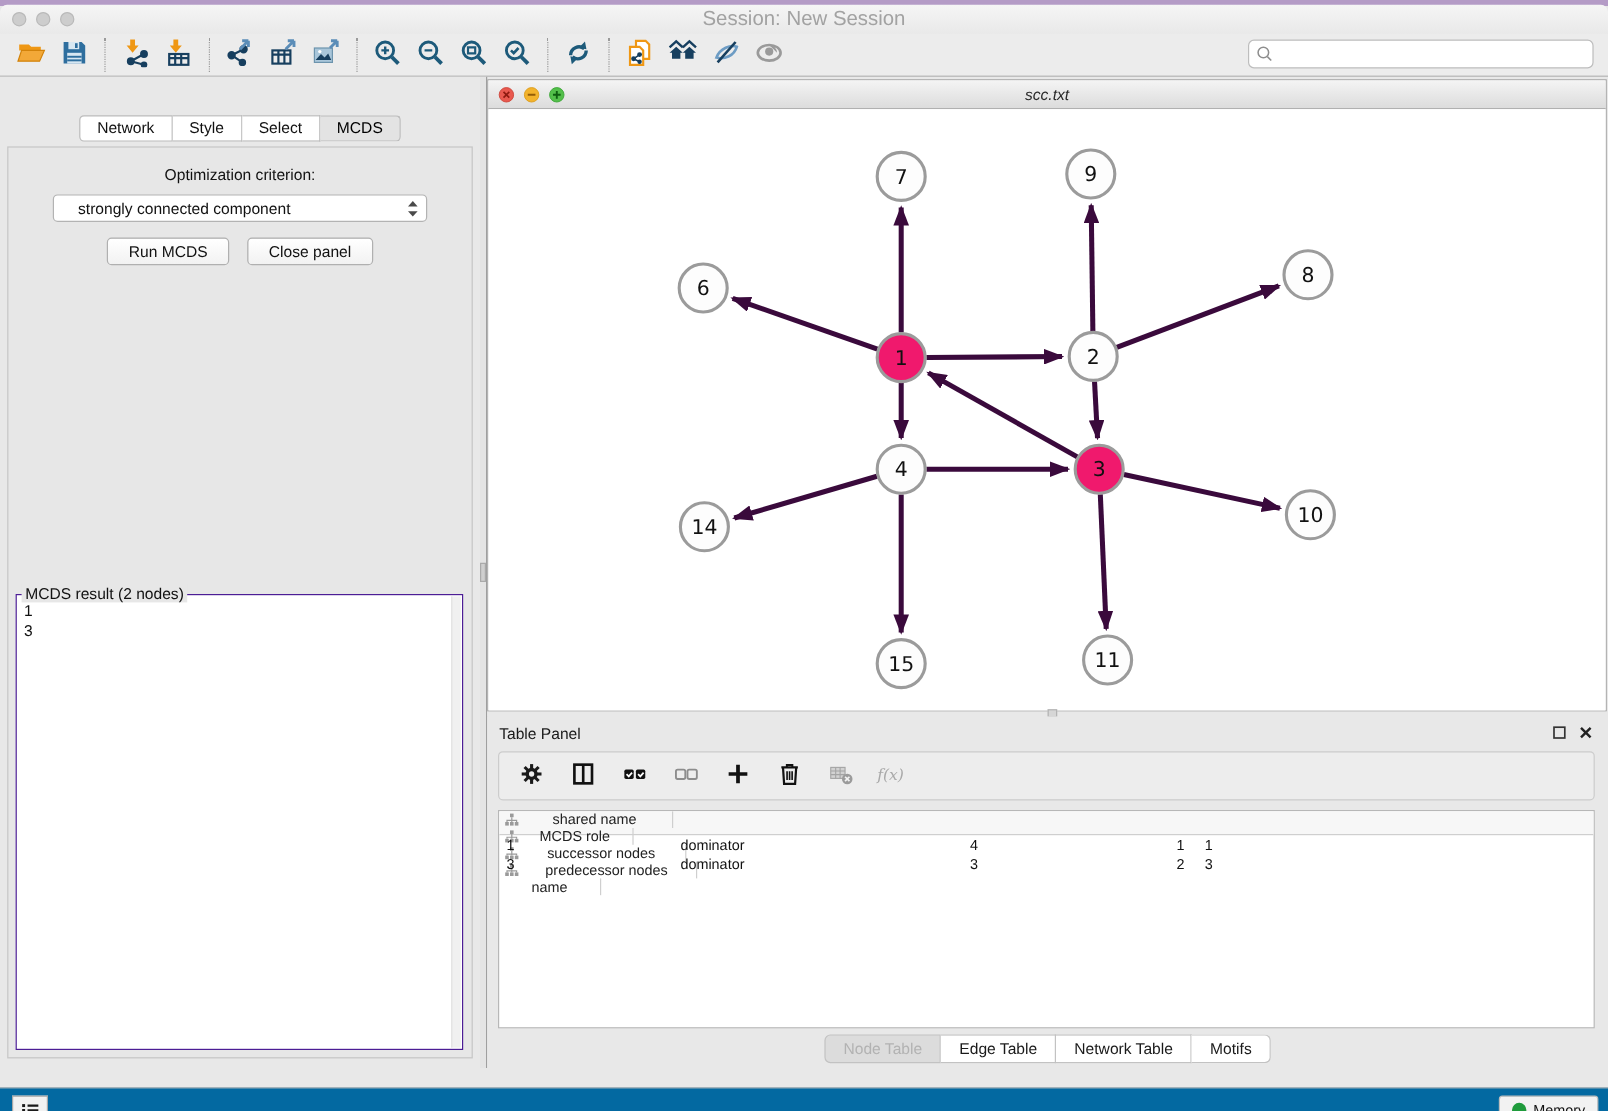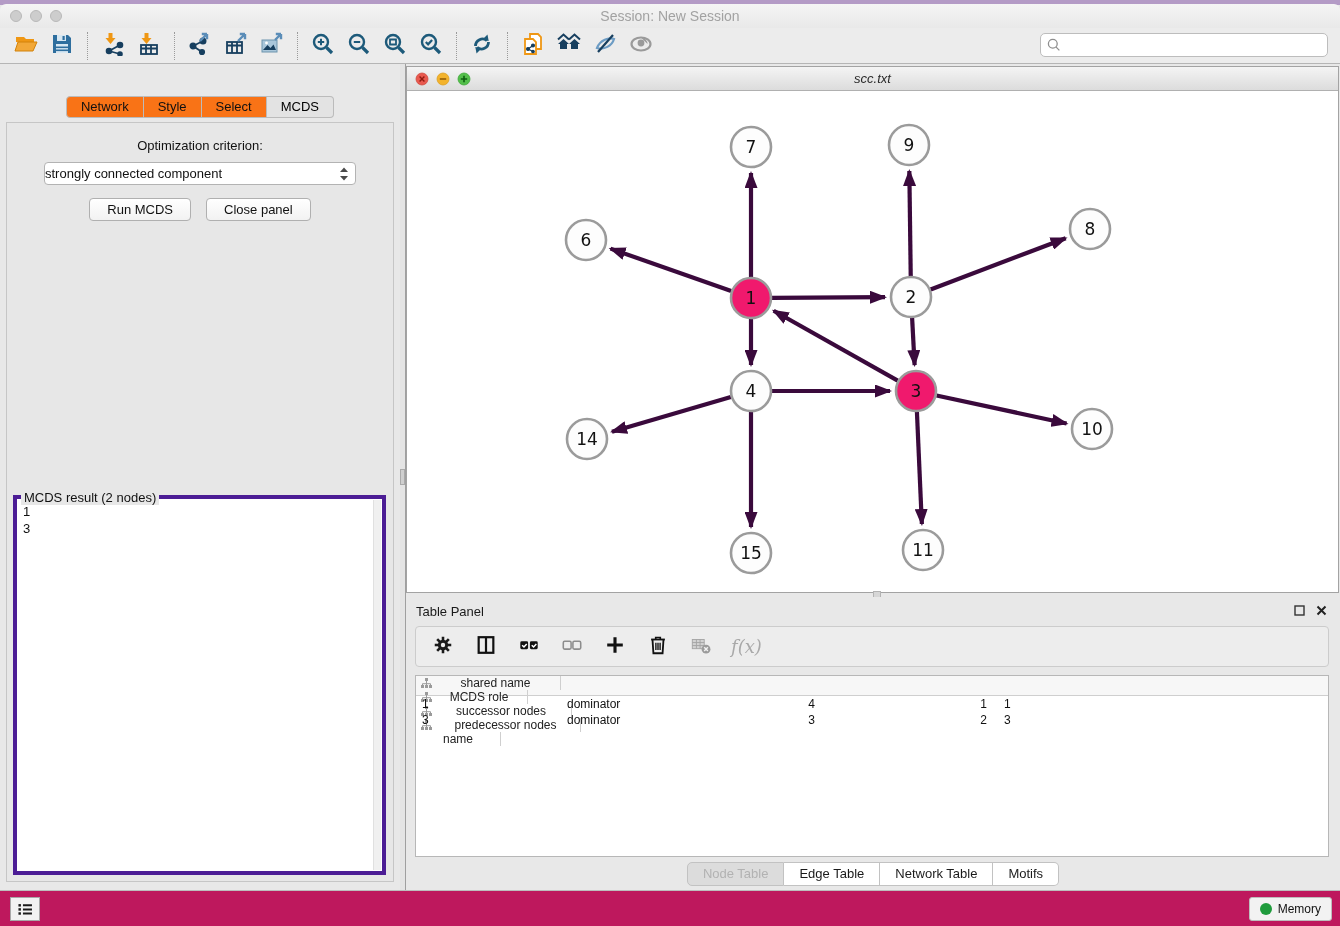--- a/index.html
+++ b/index.html
@@ -9,21 +9,21 @@
 
   
   .purple-strip { position:absolute; left:0; top:0; right:0; height:5px; background:#b49bc6; }
 
   
   .titlebar { position:absolute; left:0; top:4px; right:0; height:24px;
     background:linear-gradient(#f5f5f5,#e9e9e9); border-radius:6px 6px 0 0; }
   .traffic-inactive { position:absolute; left:10px; top:6px; display:flex; gap:8px; }
   .traffic-inactive span { width:12px; height:12px; border-radius:50%; background:#cdcdcd; border:1px solid #b9b9b9; }
   .win-title { position:absolute; left:0; right:0; top:0; height:24px; line-height:24px;
-    text-align:center; color:#a2a2a2; font-size:14px; }
+    text-align:center; color:#a2a2a2; font-size:17px; }
 
   
   .toolbar { position:absolute; left:0; top:28px; right:0; height:36px; background:#ececec;
     border-bottom:1px solid #b5b5b5; display:flex; align-items:center; padding-left:8px; }
   .tbtn { width:36px; height:30px; display:flex; align-items:center; justify-content:center;
     background:transparent; border:0; cursor:default; }
   .tbtn svg { width:24px; height:24px; }
   .tsep { width:0; height:28px; border-left:1px dotted #9a9a9a; margin:0 7px; }
   .searchwrap { position:absolute; right:12px; top:5px; width:288px; height:24px; }
   .searchwrap input { width:100%; height:100%; border:1px solid #bdbdbd; border-radius:5px;
@@ -37,38 +37,38 @@
     border:1px solid #aaa; }
 
   
   .control-panel { position:absolute; left:0; top:64px; width:400px; bottom:36px; background:#e8e8e8; }
   .cp-header { position:absolute; left:0; top:0; right:0; height:30px; }
   .panel-title { position:absolute; left:11px; top:0; height:30px; line-height:30px; font-size:13px; color:#1a1a1a; }
   .panel-winbtns { position:absolute; right:10px; top:8px; display:flex; gap:8px; }
   .panel-winbtns .pbtn { width:14px; height:14px; display:flex; align-items:center; justify-content:center; border:0; background:transparent; }
 
   .cp-tabs { position:absolute; left:0; top:32px; right:0; display:flex; justify-content:center; }
-  .seg-tab { height:22px; line-height:20px; padding:0 14px; font-size:13px; background:#f97316;
+  .seg-tab { height:22px; line-height:20px; padding:0 14px; font-size:13px; background:#ffffff;
     border:1px solid #bbb; border-left:none; color:#111; }
   .seg-tab:first-child { border-left:1px solid #bbb; border-radius:4px 0 0 4px; }
   .seg-tab:last-child { border-radius:0 4px 4px 0; }
   .seg-tab.active-dim { background:#e3e3e3; color:#000000; }
 
   .cp-content { position:absolute; left:6px; top:58px; width:388px; height:760px;
     background:#e7e7e7; border:1px solid #c6c6c6; }
   .opt-label { margin-top:15px; text-align:center; font-size:13px; color:#111; }
   .selectbox { position:relative; margin:9px auto 0; width:312px; height:23px; background:#fff;
-    border:1px solid #b3b3b3; border-radius:4px; font-size:13px; line-height:21px; padding-left:0; color:#111; }
+    border:1px solid #b3b3b3; border-radius:4px; font-size:13px; line-height:21px; padding-left:20px; color:#111; }
   .selectbox .stepper { position:absolute; right:4px; top:2px; width:14px; height:18px; }
   .btnrow { display:flex; justify-content:center; gap:15px; margin-top:13px; }
   .pushbtn { height:23px; padding:0 17px; font-size:13px; color:#111; background:linear-gradient(#ffffff,#f2f2f2);
     border:1px solid #b0b0b0; border-radius:4px; }
 
   .result-box { position:absolute; left:6px; top:372px; width:373px; height:380px;
-    border:4px solid #4c1d95; background:#fff; }
+    border:1px solid #4c1d95; background:#fff; }
   .result-legend { position:absolute; left:4px; top:-9px; padding:0 3px; background:#e7e7e7;
     font-size:13px; color:#111; }
   .result-text { position:absolute; inset:2px 10px 2px 2px; font-size:13px; line-height:17px;
     white-space:pre; color:#111; padding:2px 4px; }
   .result-scroll { position:absolute; right:1px; top:1px; bottom:1px; width:8px; background:#f0f0f0; border-left:1px solid #e0e0e0; }
 
   
   .net-frame { position:absolute; left:406px; top:66px; width:933px; height:527px;
     border:1px solid #a3a3a3; background:#fff; }
   .net-titlebar { position:relative; height:24px; background:linear-gradient(#f4f4f4,#dcdcdc);
@@ -85,41 +85,41 @@
   .hsplit { position:absolute; left:406px; top:593px; right:0; height:4px; background:#e8e8e8; }
   .hsplit .grip { position:absolute; left:50%; top:-2px; width:8px; height:7px; background:#d6d6d6; border:1px solid #b3b3b3; }
 
   
   .table-panel { position:absolute; left:406px; top:597px; right:0; bottom:36px; background:#e8e8e8; }
   .tp-header { position:absolute; left:0; top:0; right:0; height:26px; }
   .tp-toolbar { position:absolute; left:9px; top:29px; width:914px; height:41px; background:#ededed;
     border:1px solid #cccccc; border-radius:4px; display:flex; align-items:center; gap:17px; padding-left:14px; }
   .tp-toolbar .tpbtn { width:26px; height:26px; display:flex; align-items:center; justify-content:center; background:transparent; border:0; }
   .tp-toolbar .tpbtn svg { width:22px; height:22px; }
-  .fx-label { font-family:"DejaVu Serif", serif; font-style:italic; font-size:18px; color:#a9a9a9; }
+  .fx-label { font-family:"DejaVu Serif", serif; font-style:italic; font-size:13px; color:#a9a9a9; }
 
   .datatable { position:absolute; left:9px; top:78px; width:914px; height:182px; background:#fff;
     border:1px solid #b7b7b7; overflow:hidden; }
   .thead { display:flex; height:20px; background:#f7f7f7; border-bottom:1px solid #cfcfcf;flex-direction:column; }
   .th { display:flex; align-items:center; font-size:12px; color:#222; border-right:1px solid #cfcfcf; padding:0 4px; }
   .th .hicon { width:13px; height:13px; margin-right:2px; flex:none; }
   .th .hlabel { flex:1; text-align:center; white-space:nowrap; overflow:hidden; }
   .th.filler { border-right:none; flex:1; }
   .tr { display:flex; height:16px; line-height:16px; font-size:12px; color:#111; }
   .td { white-space:nowrap; overflow:hidden; }
 
   .tp-tabs { position:absolute; left:0; right:0; top:265px; display:flex; justify-content:center; }
   .bt-tab { height:24px; line-height:22px; padding:0 15px; font-size:13px; background:#fff;
     border:1px solid #c2c2c2; border-left:none; color:#1a1a1a; }
   .bt-tab:first-child { border-left:1px solid #c2c2c2; border-radius:5px 0 0 5px; }
   .bt-tab:last-child { border-radius:0 5px 5px 0; }
   .bt-tab.active-dim { background:#dcdcdc; color:#b2b2b2; }
 
   
-  .statusbar { position:absolute; left:0; bottom:0; right:0; height:36px; background:#be185d; border-top:1px solid #bdbdbd; }
+  .statusbar { position:absolute; left:0; bottom:0; right:0; height:20px; background:#0369a1; border-top:1px solid #bdbdbd; }
   .sb-left { position:absolute; left:10px; top:6px; width:30px; height:24px; background:#f2f2f2;
     border:1px solid #a8a8a8; display:flex; align-items:center; justify-content:center; }
   .sb-right { position:absolute; right:8px; top:6px; height:24px; background:#f2f2f2; border:1px solid #bdbdbd;
     border-radius:3px; display:flex; align-items:center; gap:6px; padding:0 10px; font-size:12px; color:#111; }
   .memdot { width:12px; height:12px; border-radius:50%; background:#1f9b3c; }
 </style>
 </head>
 <body>
 
 <div class="screen">

